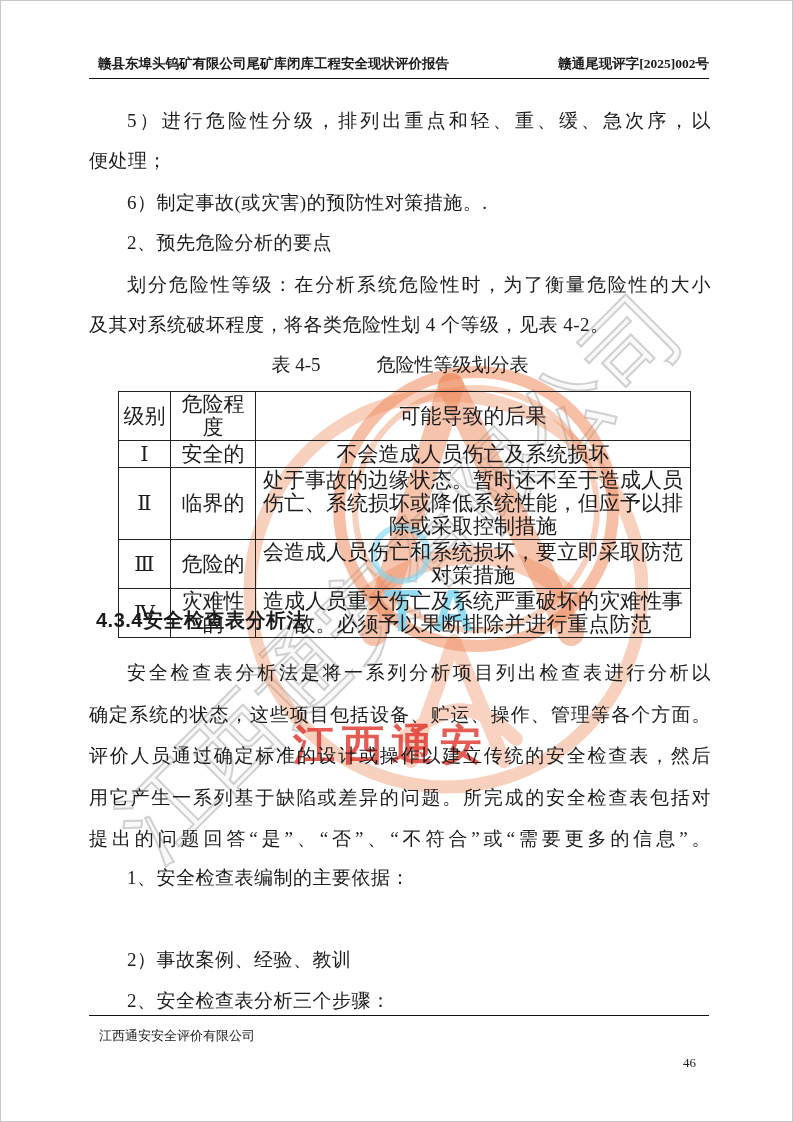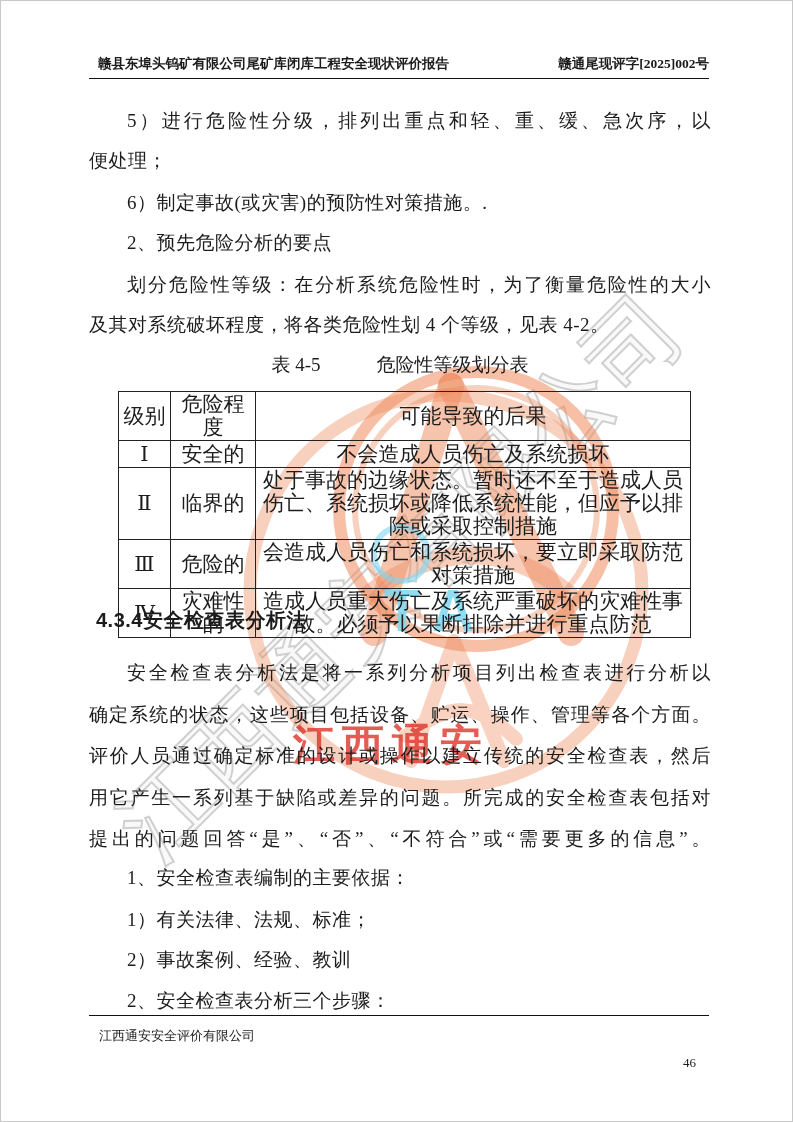--- a/index.html
+++ b/index.html
@@ -160,21 +160,20 @@
       </table>
 
     <div class="sec-heading">4.3.4安全检查表分析法</div>
 
     <div class="line indent fill" style="top:660px">安全检查表分析法是将一系列分析项目列出检查表进行分析以</div>
     <div class="line fill" style="top:702px">确定系统的状态，这些项目包括设备、贮运、操作、管理等各个方面。</div>
     <div class="line fill" style="top:785px">用它产生一系列基于缺陷或差异的问题。所完成的安全检查表包括对</div>
     <div class="line fill" style="top:743px">评价人员通过确定标准的设计或操作以建立传统的安全检查表，然后</div>
     <div class="line fill" style="top:826px">提出的问题回答“是”、“否”、“不符合”或“需要更多的信息”。</div>
     <div class="line indent" style="top:865px">1、安全检查表编制的主要依据：</div>
-    <div class="line indent" style="top:907px">1）有关法律、法规、标准；</div>
     <div class="line indent" style="top:947px">2）事故案例、经验、教训</div>
     <div class="line indent" style="top:988px">2、安全检查表分析三个步骤：</div>
 
     <div class="ftr-rule"></div>
     <div class="ftr-company">江西通安安全评价有限公司</div>
     <div class="ftr-page">46</div>
 
   </div>
 </div>
 

